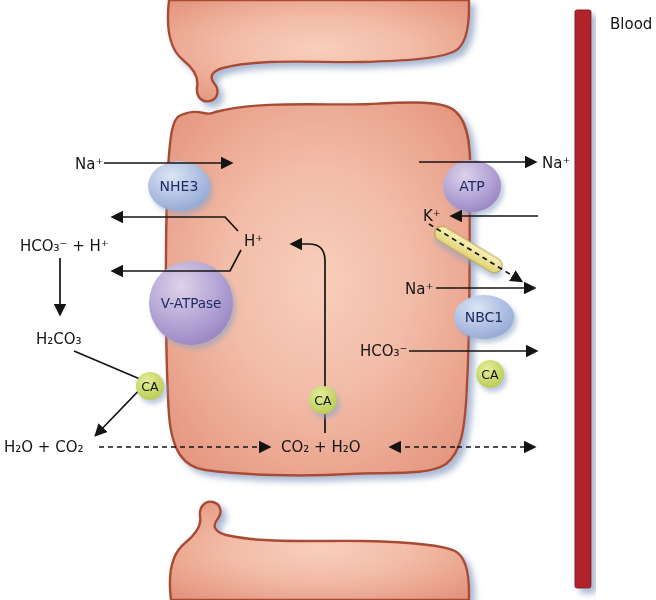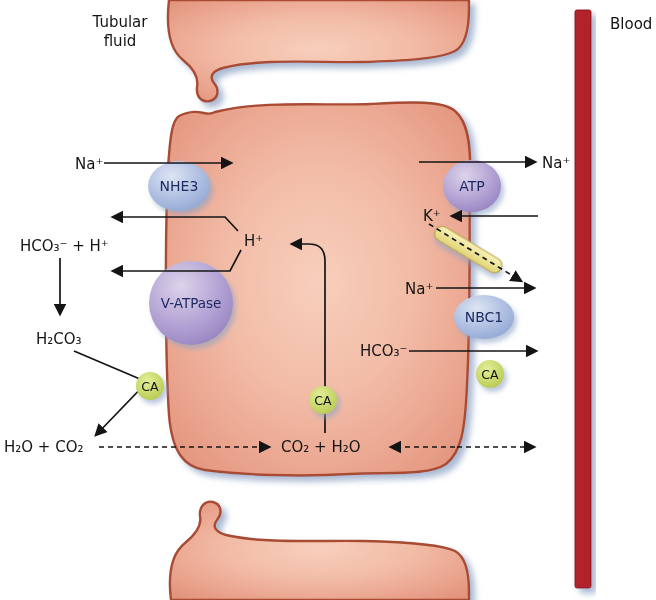--- a/index.html
+++ b/index.html
@@ -122,14 +122,13 @@
 
       <text x="542" y="168">Na⁺</text>
       <text class="tlabel" x="472" y="191">ATP</text>
       <text x="423" y="221">K⁺</text>
       <text x="405" y="294">Na⁺</text>
       <text class="tlabel" x="484" y="322">NBC1</text>
       <text class="calabel" x="490" y="379">CA</text>
     </g>
   </svg>
 
-  <div class="float-label">Tubular fluid</div>
 </div>
 
 </body></html>

